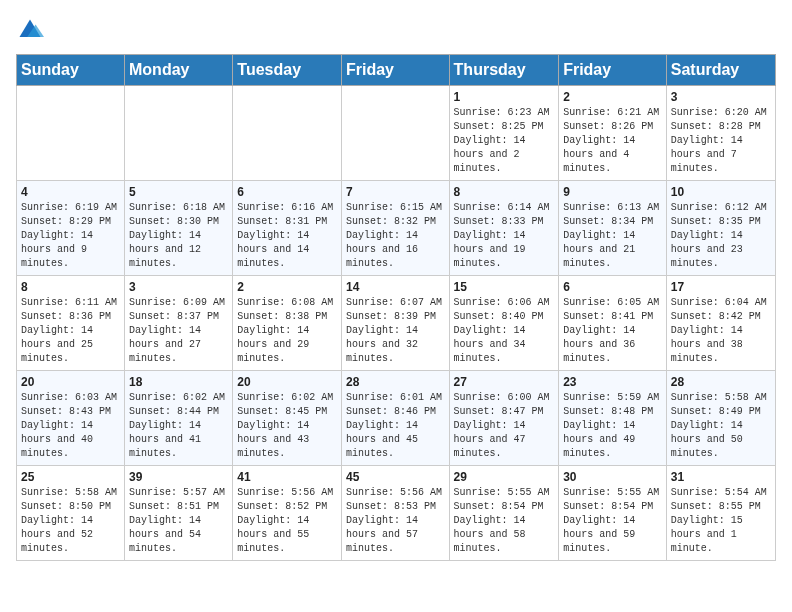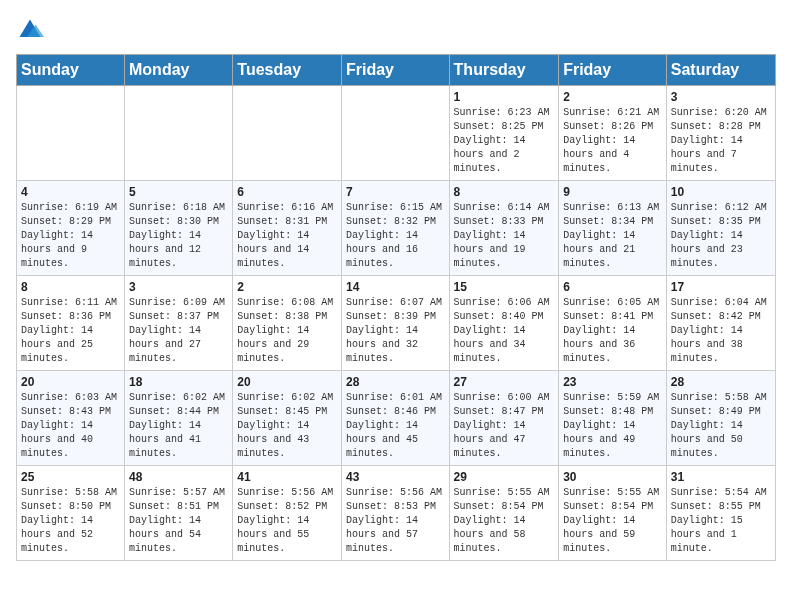--- a/index.html
+++ b/index.html
@@ -226,29 +226,29 @@
           <div class="day-num">28</div>
           <div class="day-info">Sunrise: 5:58 AM<br>Sunset: 8:49 PM<br>Daylight: 14 hours and 50 minutes.</div>
         </td>
       </tr>
       <tr>
         <td>
           <div class="day-num">25</div>
           <div class="day-info">Sunrise: 5:58 AM<br>Sunset: 8:50 PM<br>Daylight: 14 hours and 52 minutes.</div>
         </td>
         <td>
-          <div class="day-num">48</div>
+          <div class="day-num">39</div>
           <div class="day-info">Sunrise: 5:57 AM<br>Sunset: 8:51 PM<br>Daylight: 14 hours and 54 minutes.</div>
         </td>
         <td>
           <div class="day-num">41</div>
           <div class="day-info">Sunrise: 5:56 AM<br>Sunset: 8:52 PM<br>Daylight: 14 hours and 55 minutes.</div>
         </td>
         <td>
-          <div class="day-num">43</div>
+          <div class="day-num">45</div>
           <div class="day-info">Sunrise: 5:56 AM<br>Sunset: 8:53 PM<br>Daylight: 14 hours and 57 minutes.</div>
         </td>
         <td>
           <div class="day-num">29</div>
           <div class="day-info">Sunrise: 5:55 AM<br>Sunset: 8:54 PM<br>Daylight: 14 hours and 58 minutes.</div>
         </td>
         <td>
           <div class="day-num">30</div>
           <div class="day-info">Sunrise: 5:55 AM<br>Sunset: 8:54 PM<br>Daylight: 14 hours and 59 minutes.</div>
         </td>

